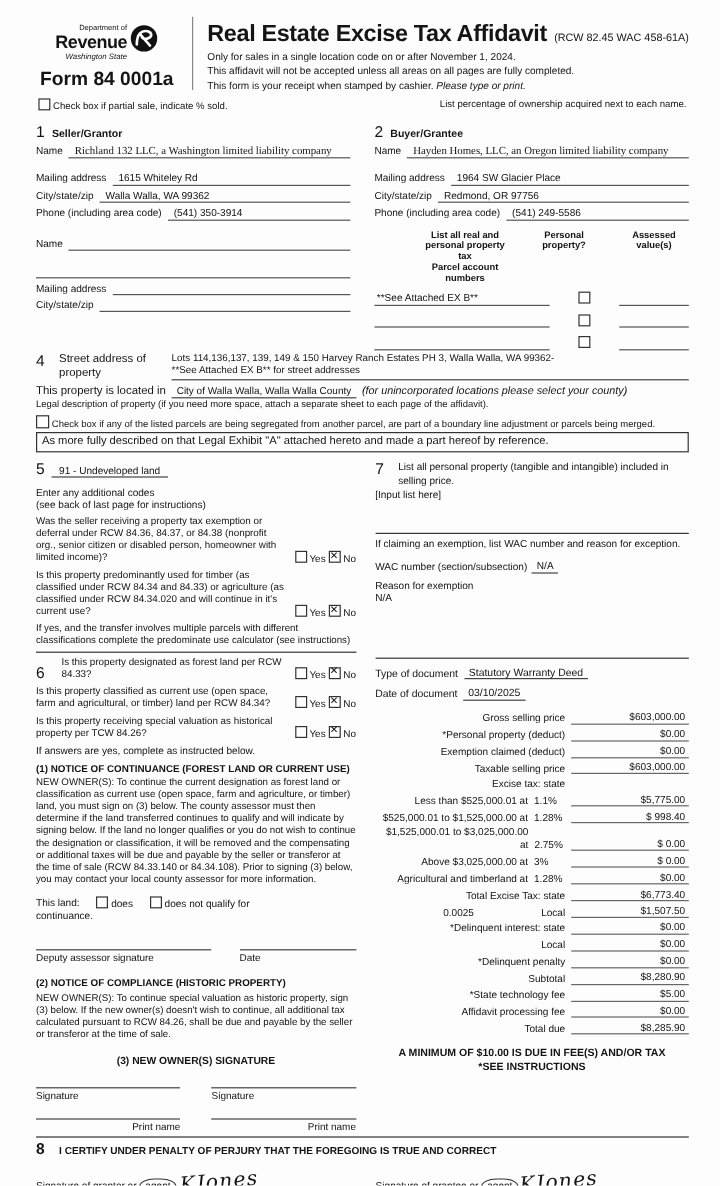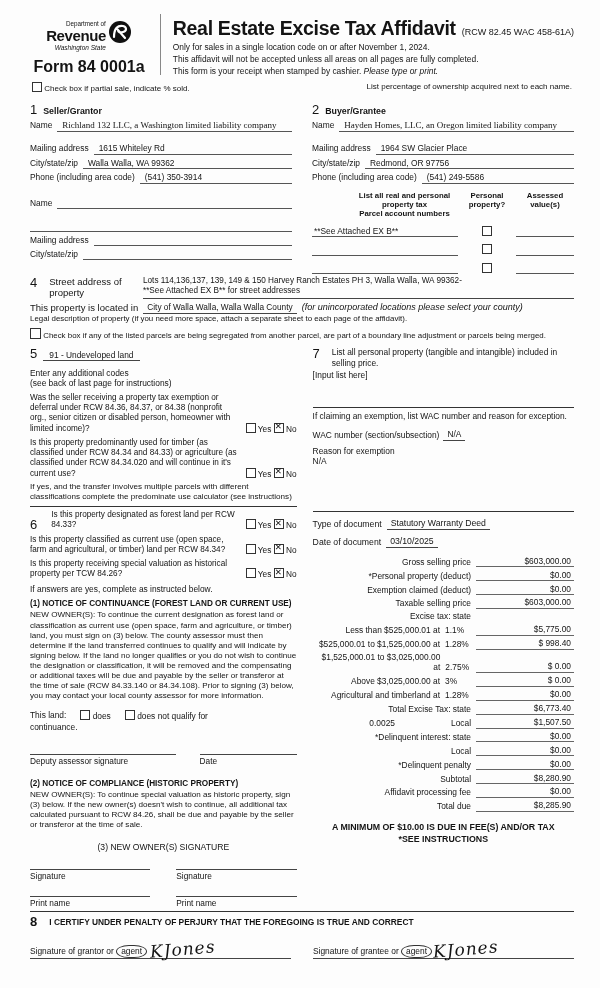--- a/index.html
+++ b/index.html
@@ -30,21 +30,21 @@
   .sechead{font-weight:bold;font-size:8.8px;}
   .frow{display:flex;align-items:flex-start;gap:5px;margin-top:3px;}
   .flabel{white-space:nowrap;}
   .fill{flex:1;border-bottom:1px solid #555;padding:0 2px 0 5px;min-height:10px;}
   .serif{font-family:"Liberation Serif",serif;font-size:9px;}
   .gap8{height:8px;}
   .grid2{display:grid;grid-template-columns:1fr 1fr;column-gap:20px;}
   .sep{border-top:1px solid #333;margin:4px 0 3px 0;}
   .ital{font-style:italic;}
   
-  .parcel-head{display:grid;grid-template-columns:1fr 50px 58px;column-gap:4px;font-weight:bold;font-size:7.8px;text-align:center;line-height:1.15;margin-top:2px;margin-left:39px;}
+  .parcel-head{display:grid;grid-template-columns:1fr 50px 58px;column-gap:21px;font-weight:bold;font-size:7.8px;text-align:center;line-height:1.15;margin-top:2px;margin-left:39px;}
   .parcel-row{display:grid;grid-template-columns:1fr 50px 58px;column-gap:4px;align-items:flex-end;margin-top:7px;}
   .pr-fill{border-bottom:1px solid #555;min-height:9px;padding:0 2px;}
   .pr-cb{text-align:center;}
   
   .s4{display:flex;gap:8px;margin-top:2px;}
   .s4-label{width:105px;flex-shrink:0;font-size:9.5px;line-height:1.2;display:flex;gap:6px;}
   .s4-val{flex:1;border-bottom:1px solid #444;font-size:8.2px;padding-bottom:1px;}
   .located{display:flex;align-items:flex-end;gap:5px;margin-top:3px;font-size:9.5px;}
   .located-val{border-bottom:1px solid #444;font-size:8.3px;padding:0 4px;}
   .located-note{font-style:italic;font-size:9px;}
@@ -55,21 +55,21 @@
   .qrow{display:flex;gap:8px;align-items:flex-end;margin-top:4px;}
   .qtext{flex:1;font-size:8.2px;}
   .yn{white-space:nowrap;font-size:8.3px;}
   .code-fill{border-bottom:1px solid #444;padding:0 6px;}
   .notice-title{font-weight:bold;font-size:8.2px;margin-top:5px;}
   .notice-body{font-size:8.1px;margin-top:1px;}
   .land-row{display:flex;gap:14px;margin-top:9px;font-size:8.4px;}
   .dep-grid{display:grid;grid-template-columns:1.5fr 1fr;column-gap:24px;margin-top:22px;}
   .sig-top{border-top:1px solid #444;padding-top:1px;font-size:8.3px;}
   .center{text-align:center;}
-  .bold{font-weight:normal;}
+  .bold{font-weight:bold;}
   .sig2{display:grid;grid-template-columns:1fr 1fr;column-gap:26px;margin-top:16px;}
   
   .s7row{display:flex;gap:6px;}
   .wacline{display:flex;align-items:flex-end;gap:4px;margin-top:8px;}
   .uval{border-bottom:1px solid #444;padding:0 4px;}
   .docrow{display:flex;align-items:flex-end;gap:5px;margin-top:6px;font-size:8.7px;}
   
   .taxtable{margin-top:8px;}
   .trow{display:flex;justify-content:flex-end;align-items:flex-end;margin-top:2.4px;font-size:8.4px;}
   .tlabel{text-align:right;}
@@ -219,20 +219,21 @@
       <div>**See Attached EX B** for street addresses</div>
     </div>
   </div>
   <div class="located">
     <span>This property is located in</span>
     <span class="located-val">City of Walla Walla, Walla Walla County</span>
     <span class="located-note">(for unincorporated locations please select your county)</span>
   </div>
   <div class="small8">Legal description of property (if you need more space, attach a separate sheet to each page of the affidavit).</div>
   <div class="small8" style="margin-top:4px;"><span class="cb" style="width:9px;height:9px;"></span> <span>Check box if any of the listed parcels are being segregated from another parcel, are part of a boundary line adjustment or parcels being merged.</span></div>
+  <div class="legalbox">As more fully described on that Legal Exhibit "A" attached hereto and made a part hereof by reference.</div>
 
   <div class="main">
     <div>
 
       <div><span class="secnum">5</span><span class="code-fill">91 - Undeveloped land</span></div>
       <div style="margin-top:7px;">Enter any additional codes</div>
       <div>(see back of last page for instructions)</div>
       <div class="qrow">
         <span class="qtext">Was the seller receiving a property tax exemption or deferral under RCW 84.36, 84.37, or 84.38 (nonprofit org., senior citizen or disabled person, homeowner with limited income)?</span>
         <span class="yn"><span class="cb"></span> <span>Yes</span> <span class="cb on"></span> <span>No</span></span>
@@ -270,21 +271,21 @@
         <div class="sig-top">Deputy assessor signature</div>
         <div class="sig-top">Date</div>
       </div>
       <div class="notice-title" style="margin-top:12px;">(2) NOTICE OF COMPLIANCE (HISTORIC PROPERTY)</div>
       <div class="notice-body">NEW OWNER(S): To continue special valuation as historic property, sign (3) below. If the new owner(s) doesn't wish to continue, all additional tax calculated pursuant to RCW 84.26, shall be due and payable by the seller or transferor at the time of sale.</div>
       <div class="center bold" style="margin-top:12px;font-size:8.6px;">(3) NEW OWNER(S) SIGNATURE</div>
       <div class="sig2">
         <div class="sig-top">Signature</div>
         <div class="sig-top">Signature</div>
       </div>
-      <div class="sig2" style="margin-top:14px;">
+      <div class="sig2" style="margin-top:14px;text-align:right;">
         <div class="sig-top">Print name</div>
         <div class="sig-top">Print name</div>
       </div>
     </div>
 
     <div>
 
       <div class="s7row">
           <span class="secnum">7</span>
           <span>List all personal property (tangible and intangible) included in selling price.</span>
@@ -373,20 +374,24 @@
           </div>
         <div class="trow">
             <span class="tlabel">*Delinquent penalty</span>
             <span class="tamt">$0.00</span>
           </div>
         <div class="trow">
             <span class="tlabel">Subtotal</span>
             <span class="tamt">$8,280.90</span>
           </div>
         <div class="trow">
+            <span class="tlabel">*State technology fee</span>
+            <span class="tamt">$5.00</span>
+          </div>
+        <div class="trow">
             <span class="tlabel">Affidavit processing fee</span>
             <span class="tamt">$0.00</span>
           </div>
         <div class="trow">
             <span class="tlabel">Total due</span>
             <span class="tamt">$8,285.90</span>
           </div>
       </div>
       <div class="minnote">
         <div>A MINIMUM OF $10.00 IS DUE IN FEE(S) AND/OR TAX</div>

